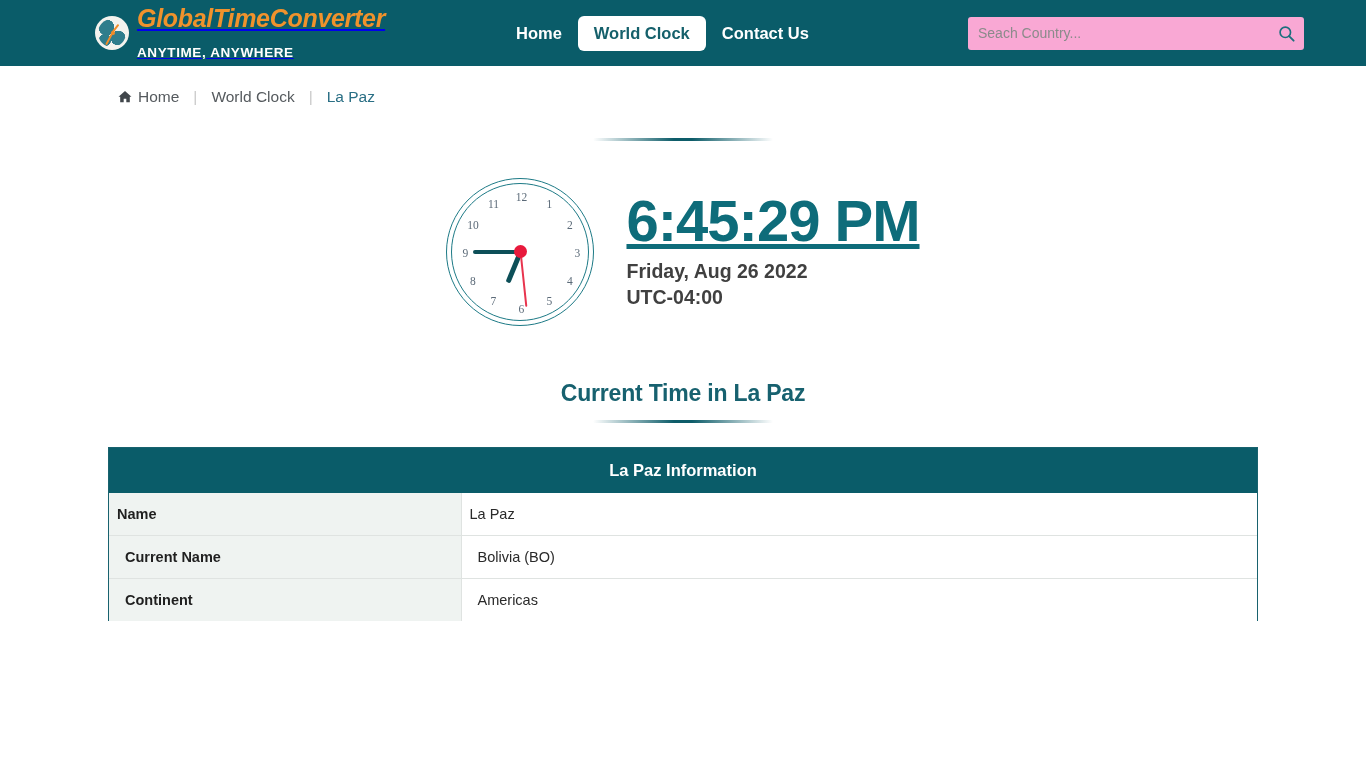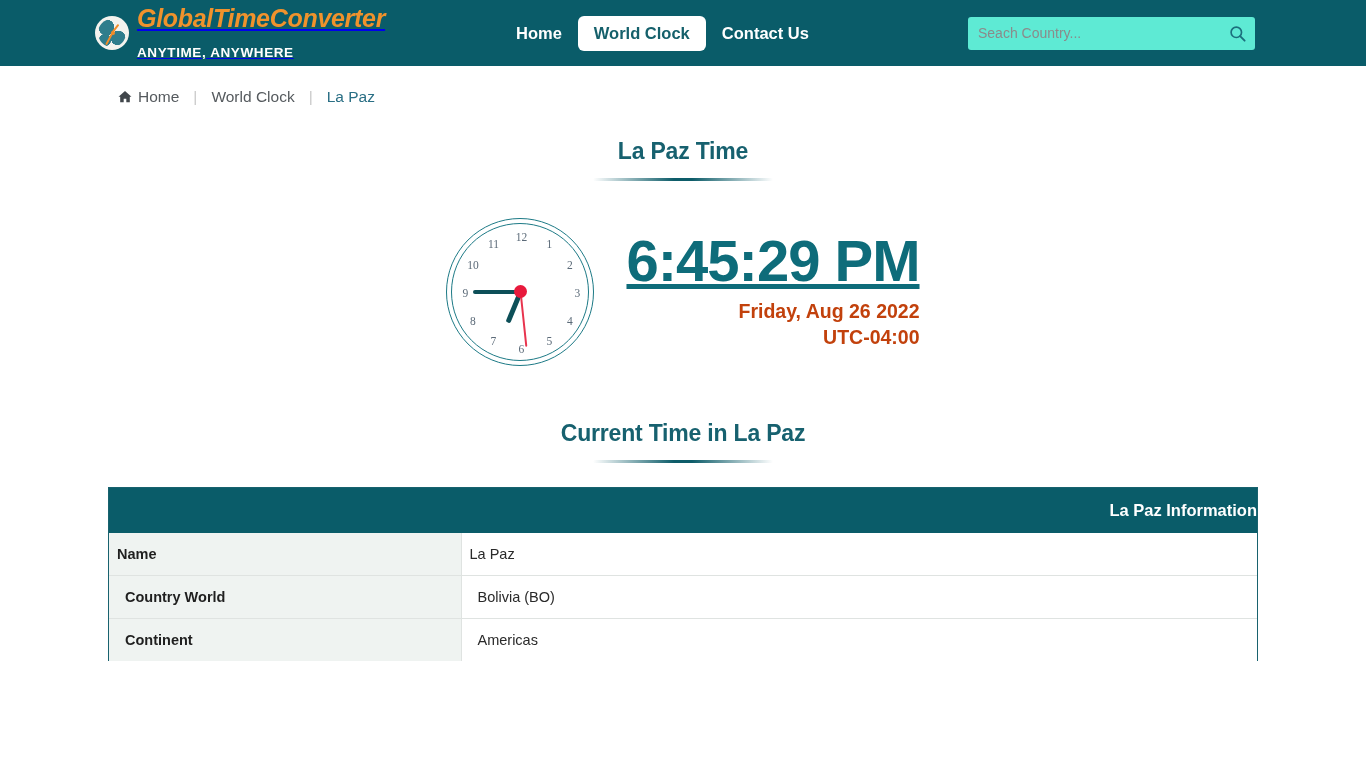--- a/index.html
+++ b/index.html
@@ -96,23 +96,23 @@
     cursor: pointer;
   }
   .nav-link.active {
     background: #ffffff;
     color: #15606b;
   }
 
   .search-box {
     position: absolute;
     left: 968px;
-    width: 287px;
+    width: 336px;
     height: 33px;
-    background: #5eead4;
+    background: #f9a8d4;
     border-radius: 3px;
     display: flex;
     align-items: center;
   }
   .search-input {
     flex: 1;
     height: 100%;
     border: none;
     outline: none;
     background: transparent;
@@ -253,23 +253,22 @@
     font-size: 58px;
     font-weight: bold;
     color: #0e6c7a;
     letter-spacing: -1px;
     line-height: 1.0;
     text-decoration: underline;
   }
   .digital-date, .digital-utc {
     font-size: 19.5px;
     font-weight: bold;
-    color: #c2410c;
+    color: #404040;
     line-height: 1.33;
-    text-align: right;
   }
   .digital-date { margin-top: 9px; }
 
   
   .info-table-wrap {
     width: 1150px;
     margin: 24px auto 0;
     border: 1px solid #18626e;
     border-bottom: none;
   }
@@ -277,21 +276,21 @@
     width: 100%;
     border-collapse: collapse;
     font-size: 14.5px;
   }
   table.info-table caption {
     background: #0a5c69;
     color: #ffffff;
     font-size: 16.5px;
     font-weight: bold;
     padding: 13px 0;
-    text-align: right;
+    text-align: center;
     caption-side: top;
   }
   table.info-table td {
     border-top: 1px solid #dfe3e1;
     padding: 13px 16px;
     vertical-align: middle;
   }
   table.info-table tr:first-child td { border-top: none; padding-left: 8px; }
   td.k {
     width: 352px;
@@ -347,21 +346,20 @@
     </svg>
     <span>Home</span>
   </a>
   <span class="bc-sep">|</span>
   <a class="bc-item" href="#">World Clock</a>
   <span class="bc-sep">|</span>
   <span class="bc-item current">La Paz</span>
 </div>
 
 <div id="page-title-block">
-  <h1 class="section-title">La Paz Time</h1>
   <div class="title-rule"></div>
 </div>
 
 <div class="clock-area">
 
   <div class="analog-clock" id="analog-clock">
     <div class="hand hand-hour" id="hand-hour" style="transform: rotate(202.45deg);"></div>
     <div class="hand hand-minute" id="hand-minute" style="transform: rotate(270deg);"></div>
     <div class="hand hand-second" id="hand-second" style="transform: rotate(174deg);"></div>
     <div class="clock-center"></div>
@@ -393,21 +391,21 @@
 
 <div class="info-table-wrap">
   <table class="info-table">
     <caption>La Paz Information</caption>
     <tbody id="info-table-body">
         <tr>
           <td class="k">Name</td>
           <td class="v">La Paz</td>
         </tr>
         <tr>
-          <td class="k">Country World</td>
+          <td class="k">Current Name</td>
           <td class="v">Bolivia (BO)</td>
         </tr>
         <tr>
           <td class="k">Continent</td>
           <td class="v">Americas</td>
         </tr>
       </tbody>
   </table>
 </div>
 

